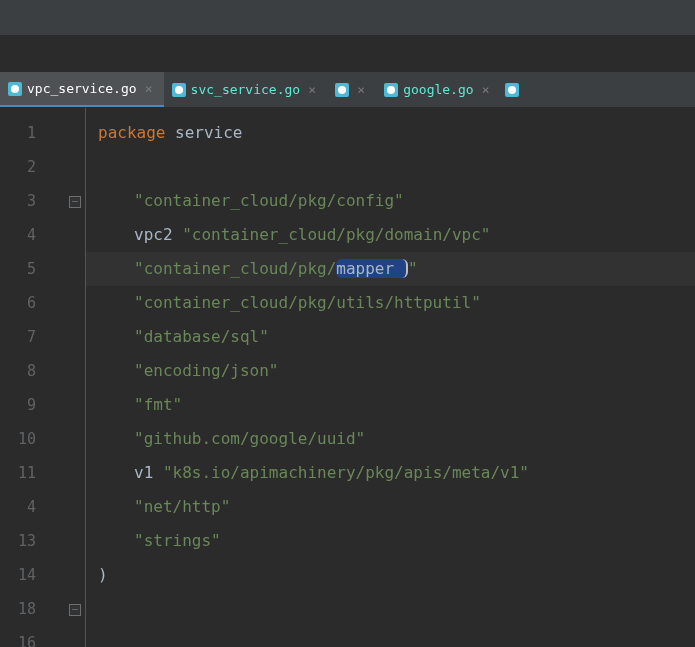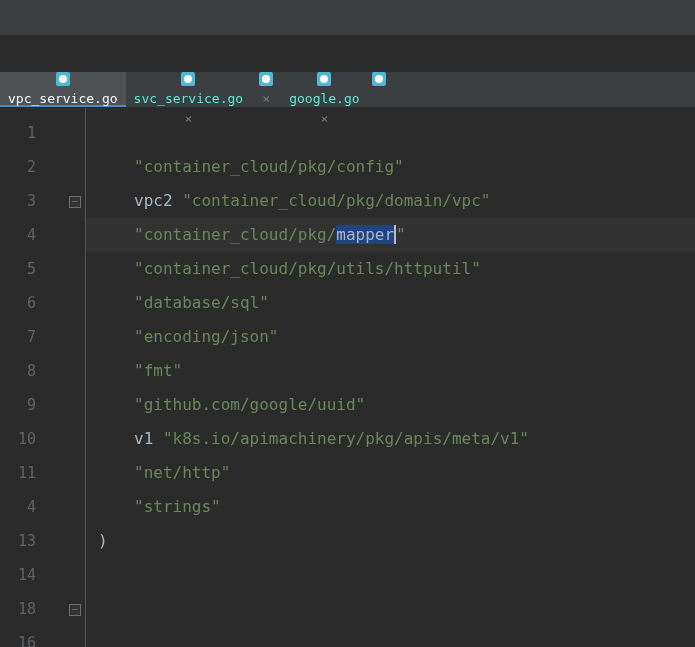--- a/index.html
+++ b/index.html
@@ -21,21 +21,20 @@
     border-bottom: 1px solid #2b2b2b;
   }
   .tab {
     display: flex;
     align-items: center;
     padding: 0 8px;
     height: 100%;
     gap: 5px;
     cursor: pointer;
     white-space: nowrap;
-    flex-direction: column;
   }
   .tab.active {
     background: #4e5254;
     border-bottom: 2px solid #4a88c7;
   }
   .file-icon {
     width: 14px;
     height: 14px;
     background: #4eb9d6;
     border-radius: 2px;
@@ -126,21 +125,22 @@
   .kw { color: #cc7832; }
   .ident { color: #a9b7c6; }
   .str { color: #6a8759; }
   .paren { color: #a9b7c6; }
   .selected {
     background: #214283;
     color: #a9b7c6;
   }
   .cursor-after {
     border-right: 2px solid #bbbbbb;
-    padding-right: 0;
+    padding-right: 12px;
+    border-radius: 6px;
   }
   .topfill {
     height: 36px;
     background: #3c3f41;
     border-bottom: 1px solid #2b2b2b;
   }
 </style>
 </head>
 <body>
 
@@ -205,20 +205,21 @@
       <div></div>
       <div></div>
       <div></div>
       <div></div>
     <div><span class="fold-toggle">−</span></div>
     <div></div>
 
   </div>
 
   <div class="code">
+    <div class="line"><span class="kw">package</span><span class="ident"> service</span></div>
     <div class="line"></div>
     <div class="line indent1"><span class="str">"container_cloud/pkg/config"</span></div>
     <div class="line indent1"><span class="ident">vpc2 </span><span class="str">"container_cloud/pkg/domain/vpc"</span></div>
     <div class="line indent1 hl"><span class="str">"container_cloud/pkg/</span><span class="selected cursor-after">mapper</span><span class="str">"</span></div>
     <div class="line indent1"><span class="str">"container_cloud/pkg/utils/httputil"</span></div>
     <div class="line indent1"><span class="str">"database/sql"</span></div>
     <div class="line indent1"><span class="str">"encoding/json"</span></div>
     <div class="line indent1"><span class="str">"fmt"</span></div>
     <div class="line indent1"><span class="str">"github.com/google/uuid"</span></div>
     <div class="line indent1"><span class="ident">v1 </span><span class="str">"k8s.io/apimachinery/pkg/apis/meta/v1"</span></div>

